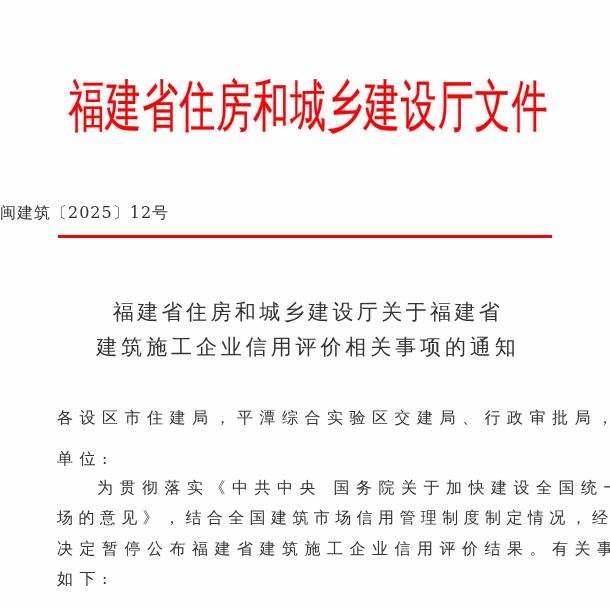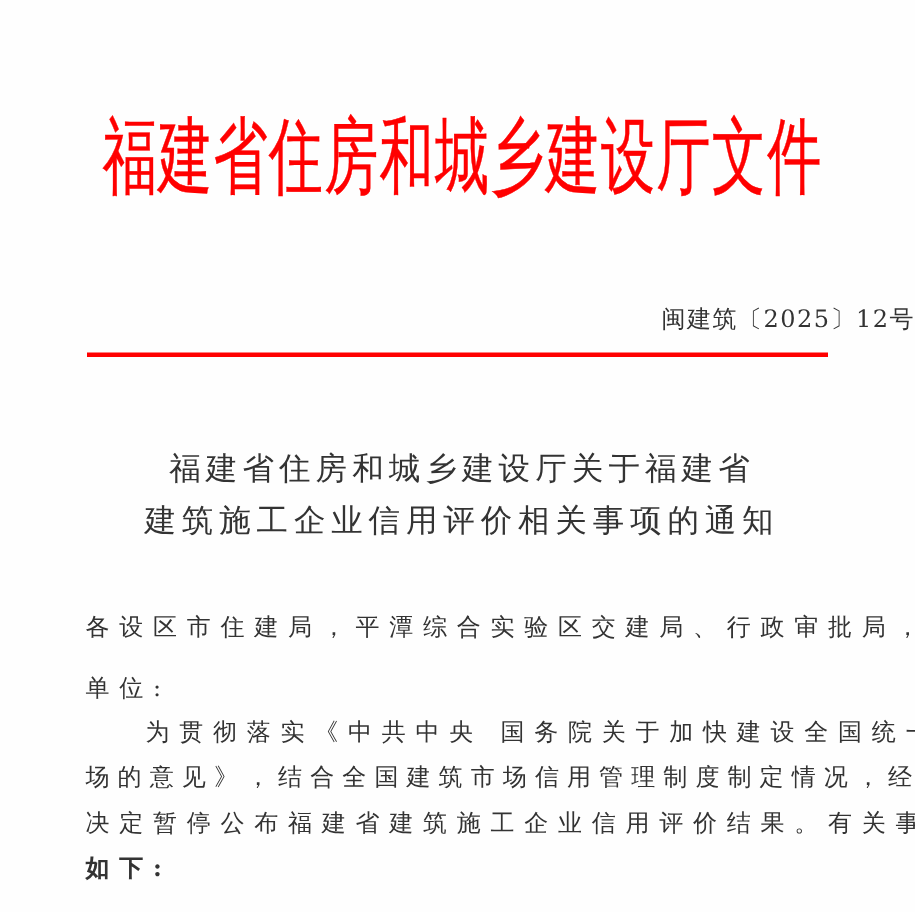--- a/index.html
+++ b/index.html
@@ -43,21 +43,21 @@
       transform-origin: center center;
       width: 36.9px;
       text-align: center;
       -webkit-text-stroke: 0.2px #ff0000;
     }
     .doc-number {
       position: absolute;
       left: 0;
       width: 610px;
       top: 203px;
-      text-align: right;
+      text-align: left;
       font-size: 16px;
       line-height: 20px;
       letter-spacing: 1px;
       color: #333333;
     }
     .red-rule {
       position: absolute;
       left: 58px;
       top: 235px;
       width: 494px;
@@ -113,15 +113,15 @@
 
   <div class="notice-title l1">福建省住房和城乡建设厅关于福建省</div>
   <div class="notice-title l2">建筑施工企业信用评价相关事项的通知</div>
 
   <div class="body-line" style="top:408px;">各设区市住建局，平潭综合实验区交建局、行政审批局，各有关</div>
   <div class="body-line" style="top:449px;">单位:</div>
 
   <div class="body-line indent" style="top:478px;">为贯彻落实《中共中央 国务院关于加快建设全国统一大市</div>
   <div class="body-line" style="top:508px; letter-spacing:5.4px;">场的意见》，结合全国建筑市场信用管理制度制定情况，经研究，</div>
   <div class="body-line" style="top:539px;">决定暂停公布福建省建筑施工企业信用评价结果。有关事项通知</div>
-  <div class="body-line" style="top:569px;font-weight:bold;">如下:</div>
+  <div class="body-line" style="top:569px;">如下:</div>
 
 </div>
 
 </body></html>

